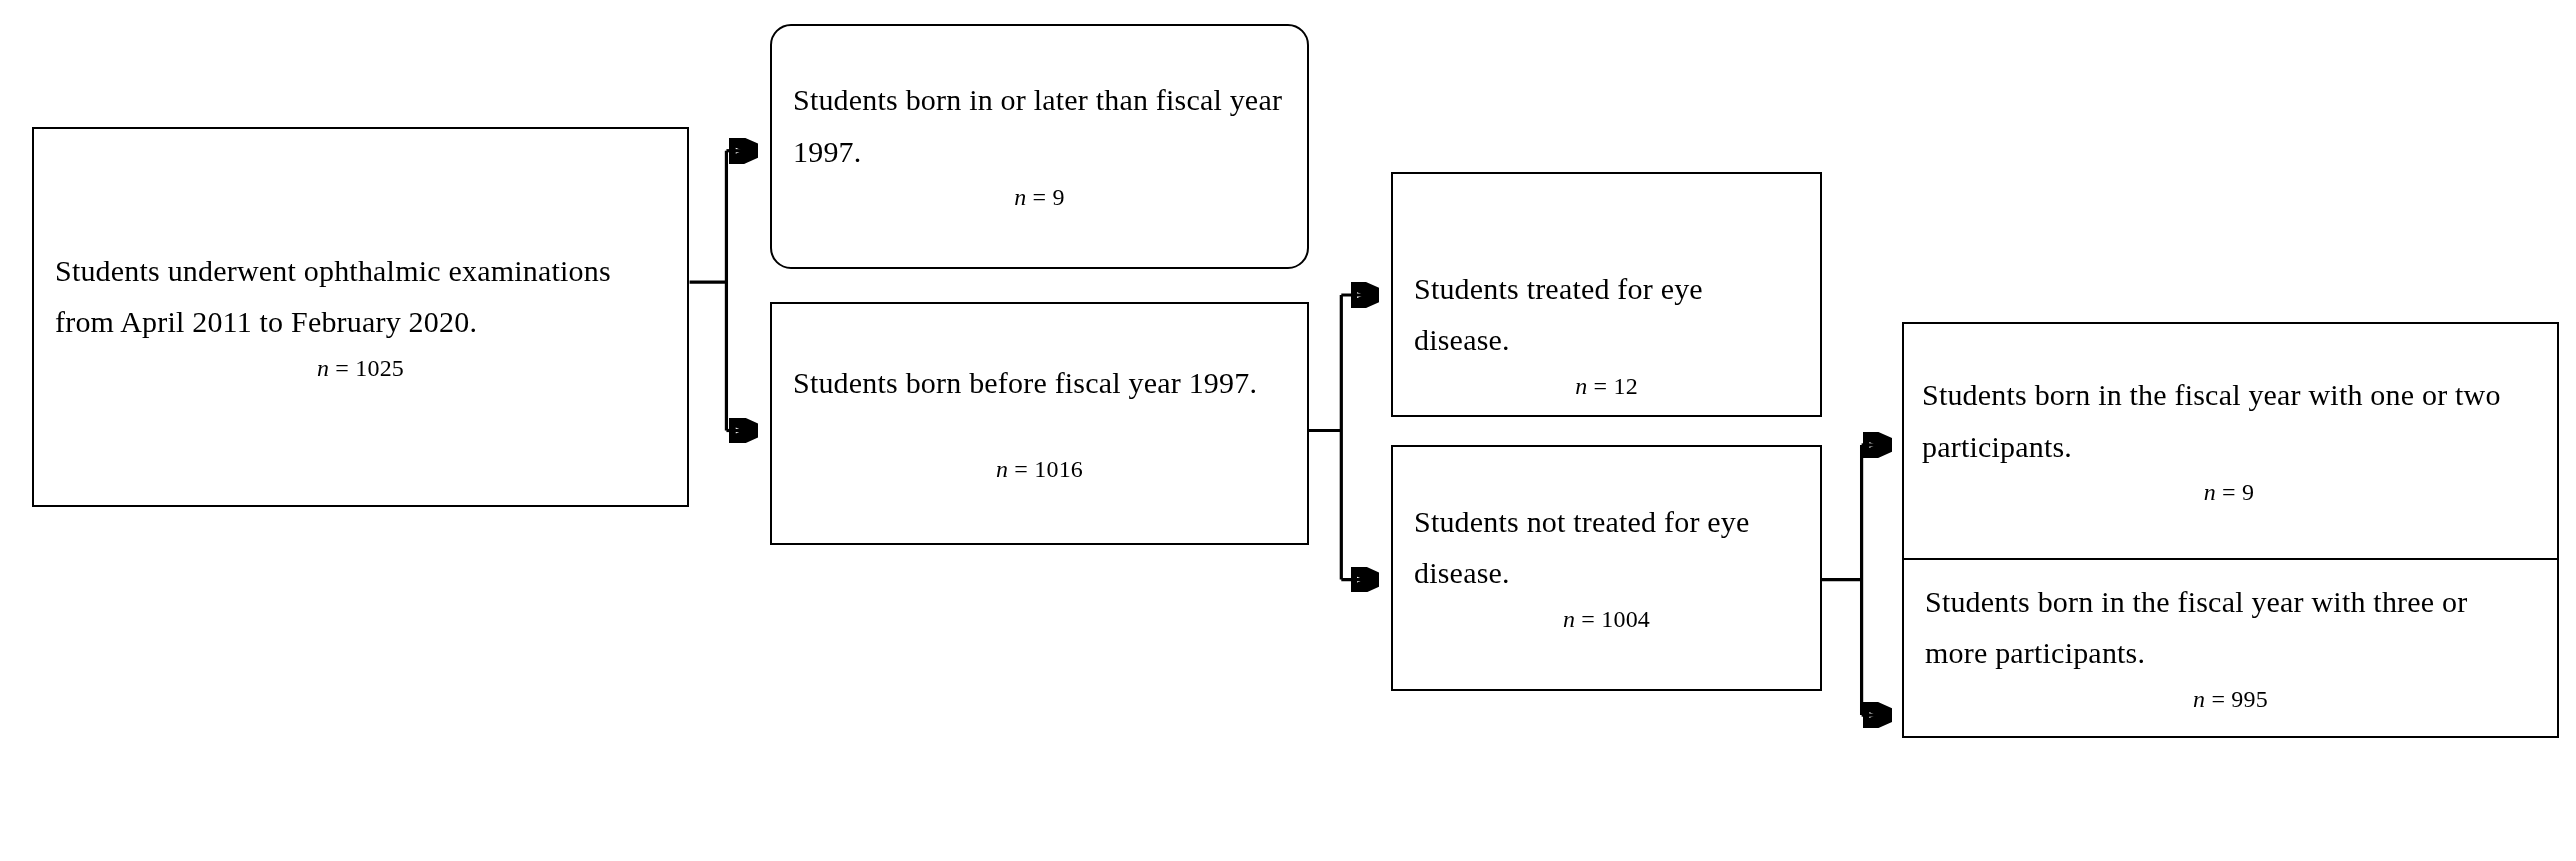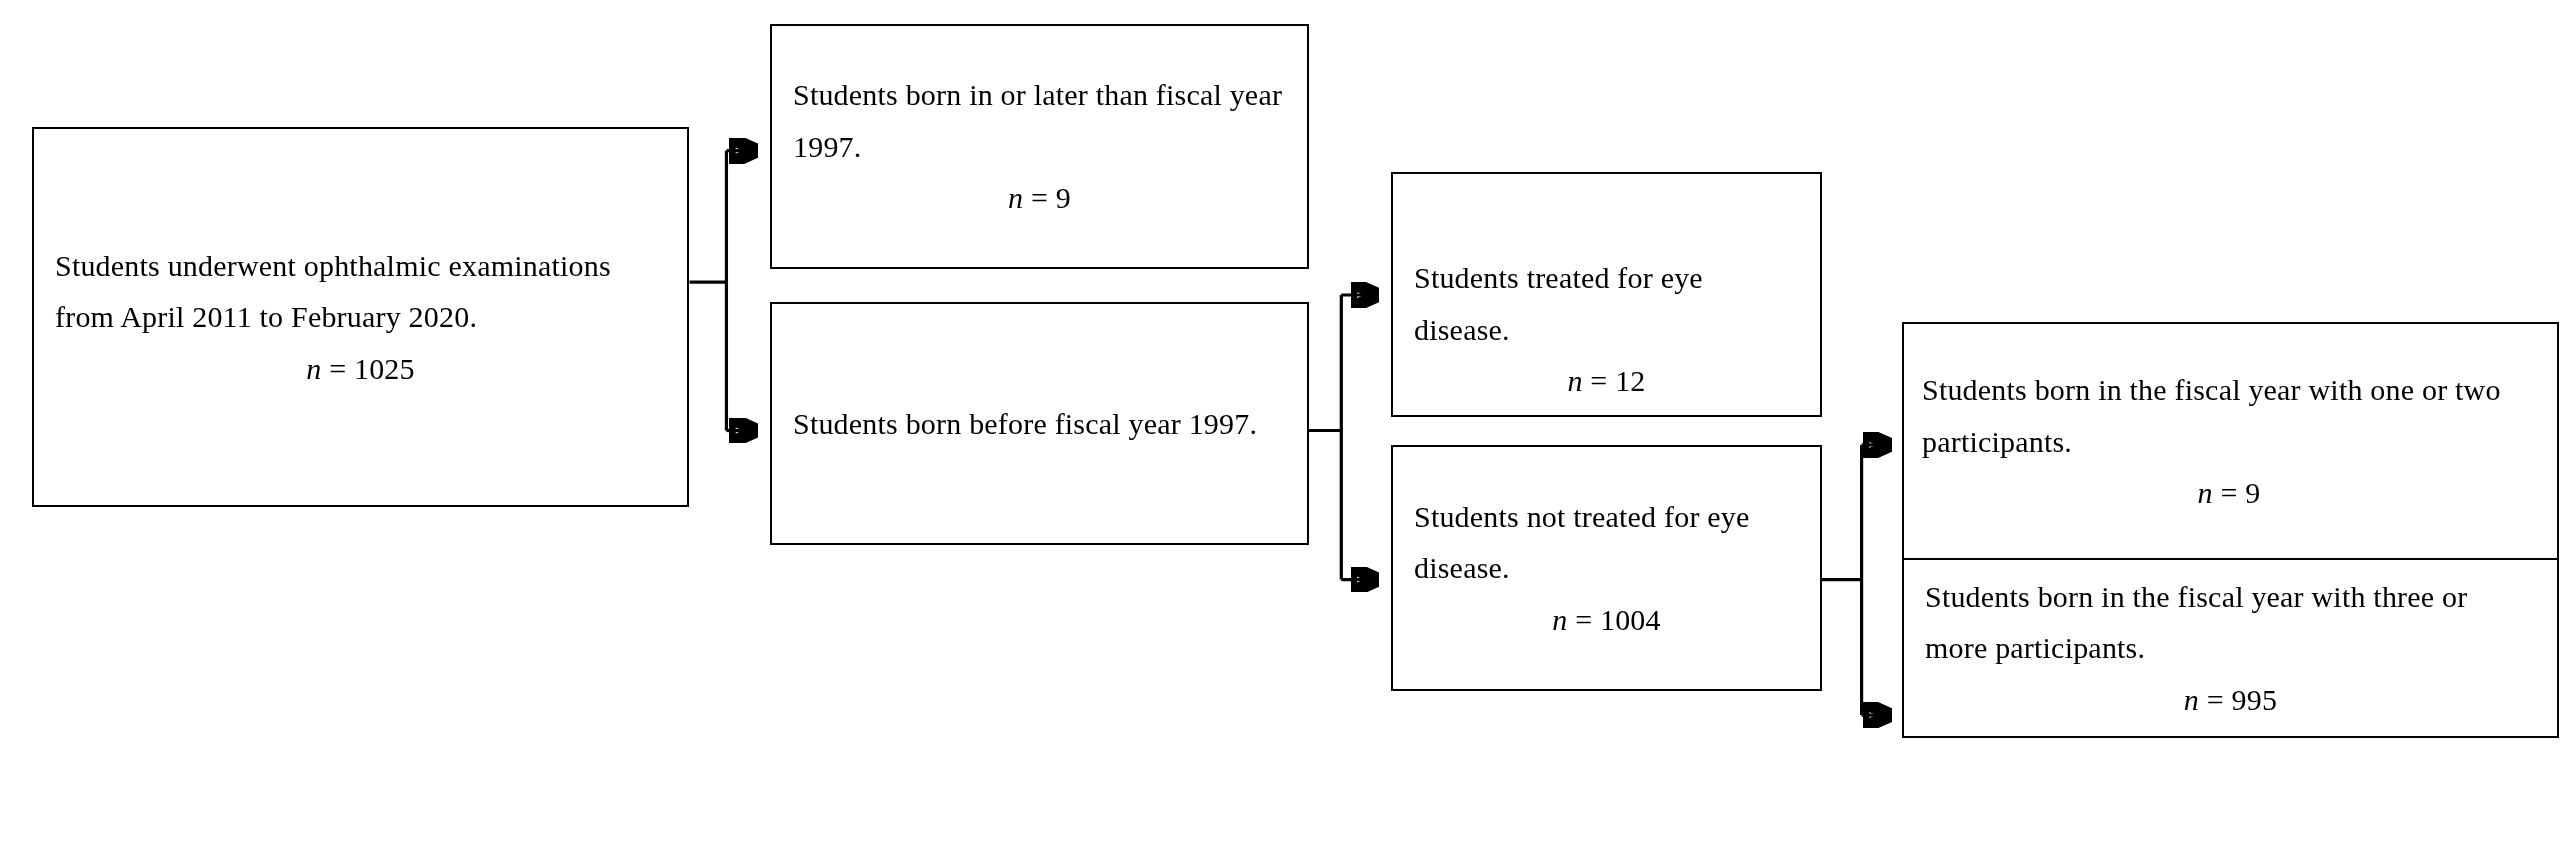--- a/index.html
+++ b/index.html
@@ -30,21 +30,21 @@
     padding: 8px 21px 8px 21px;
   }
   .box-text {
     font-size: 30px;
     line-height: 1.72;
     text-align: left;
     white-space: pre-wrap;
     letter-spacing: 0.2px;
   }
   .box-count {
-    font-size: 30px;
+    font-size: 24px;
     line-height: 1.72;
     text-align: center;
     letter-spacing: 0.2px;
   }
   .box-count .n-italic {
     font-style: italic;
   }
   svg.connectors {
     position: absolute;
     left: 0;
@@ -92,27 +92,28 @@
       <path d="M2322,555 L2358,555" marker-end="url(#arrowhead)"></path>
       <path d="M2322,892 L2358,892" marker-end="url(#arrowhead)"></path>
     </g>
   </svg>
 
   <div class="flow-box" style="left:32px; top:127px; width:657px; height:380px;">
     <div class="box-text">Students underwent ophthalmic examinations from April 2011 to February 2020.</div>
     <div class="box-count"><span class="n-italic">n</span> = 1025</div>
   </div>
 
-  <div class="flow-box" style="left:770px; top:24px; width:539px; height:245px;">
+  <div class="flow-box" style="left:770px; top:24px; width:539px; height:245px;border-radius:21px;">
     <div class="box-text">Students born in or later than fiscal year 1997.</div>
     <div class="box-count"><span class="n-italic">n</span> = 9</div>
   </div>
 
   <div class="flow-box" style="left:770px; top:302px; width:539px; height:243px;gap:40px;">
     <div class="box-text">Students born before fiscal year 1997.</div>
+    <div class="box-count"><span class="n-italic">n</span> = 1016</div>
   </div>
 
   <div class="flow-box" style="left:1391px; top:172px; width:431px; height:245px;justify-content:flex-end;">
     <div class="box-text">Students treated for eye disease.</div>
     <div class="box-count"><span class="n-italic">n</span> = 12</div>
   </div>
 
   <div class="flow-box" style="left:1391px; top:445px; width:431px; height:246px;">
     <div class="box-text">Students not treated for eye disease.</div>
     <div class="box-count"><span class="n-italic">n</span> = 1004</div>

